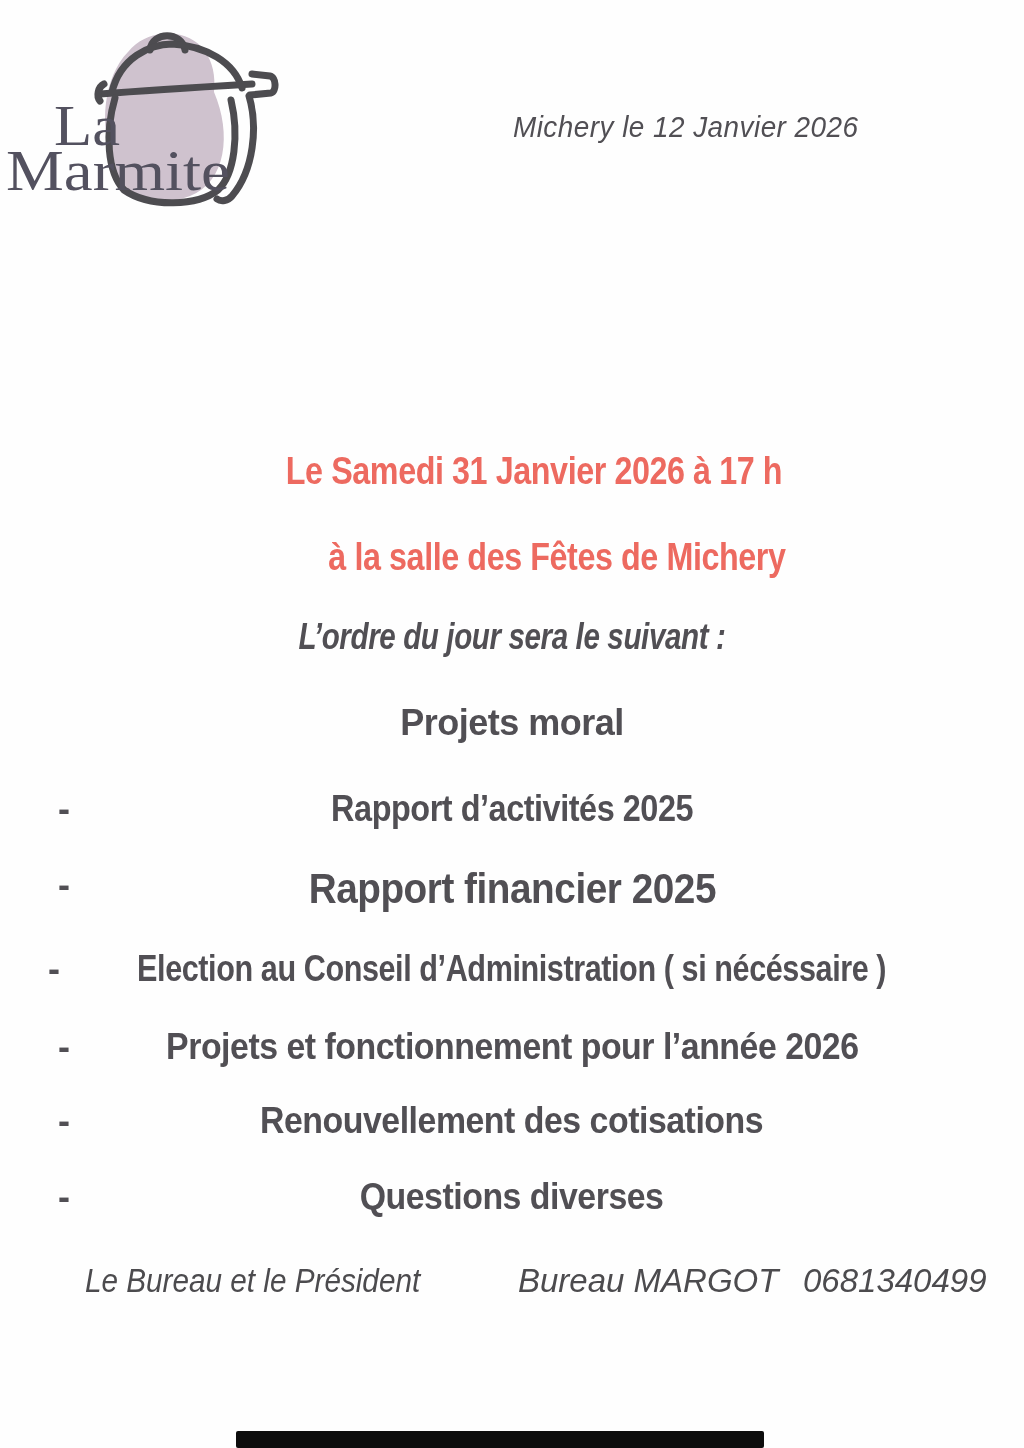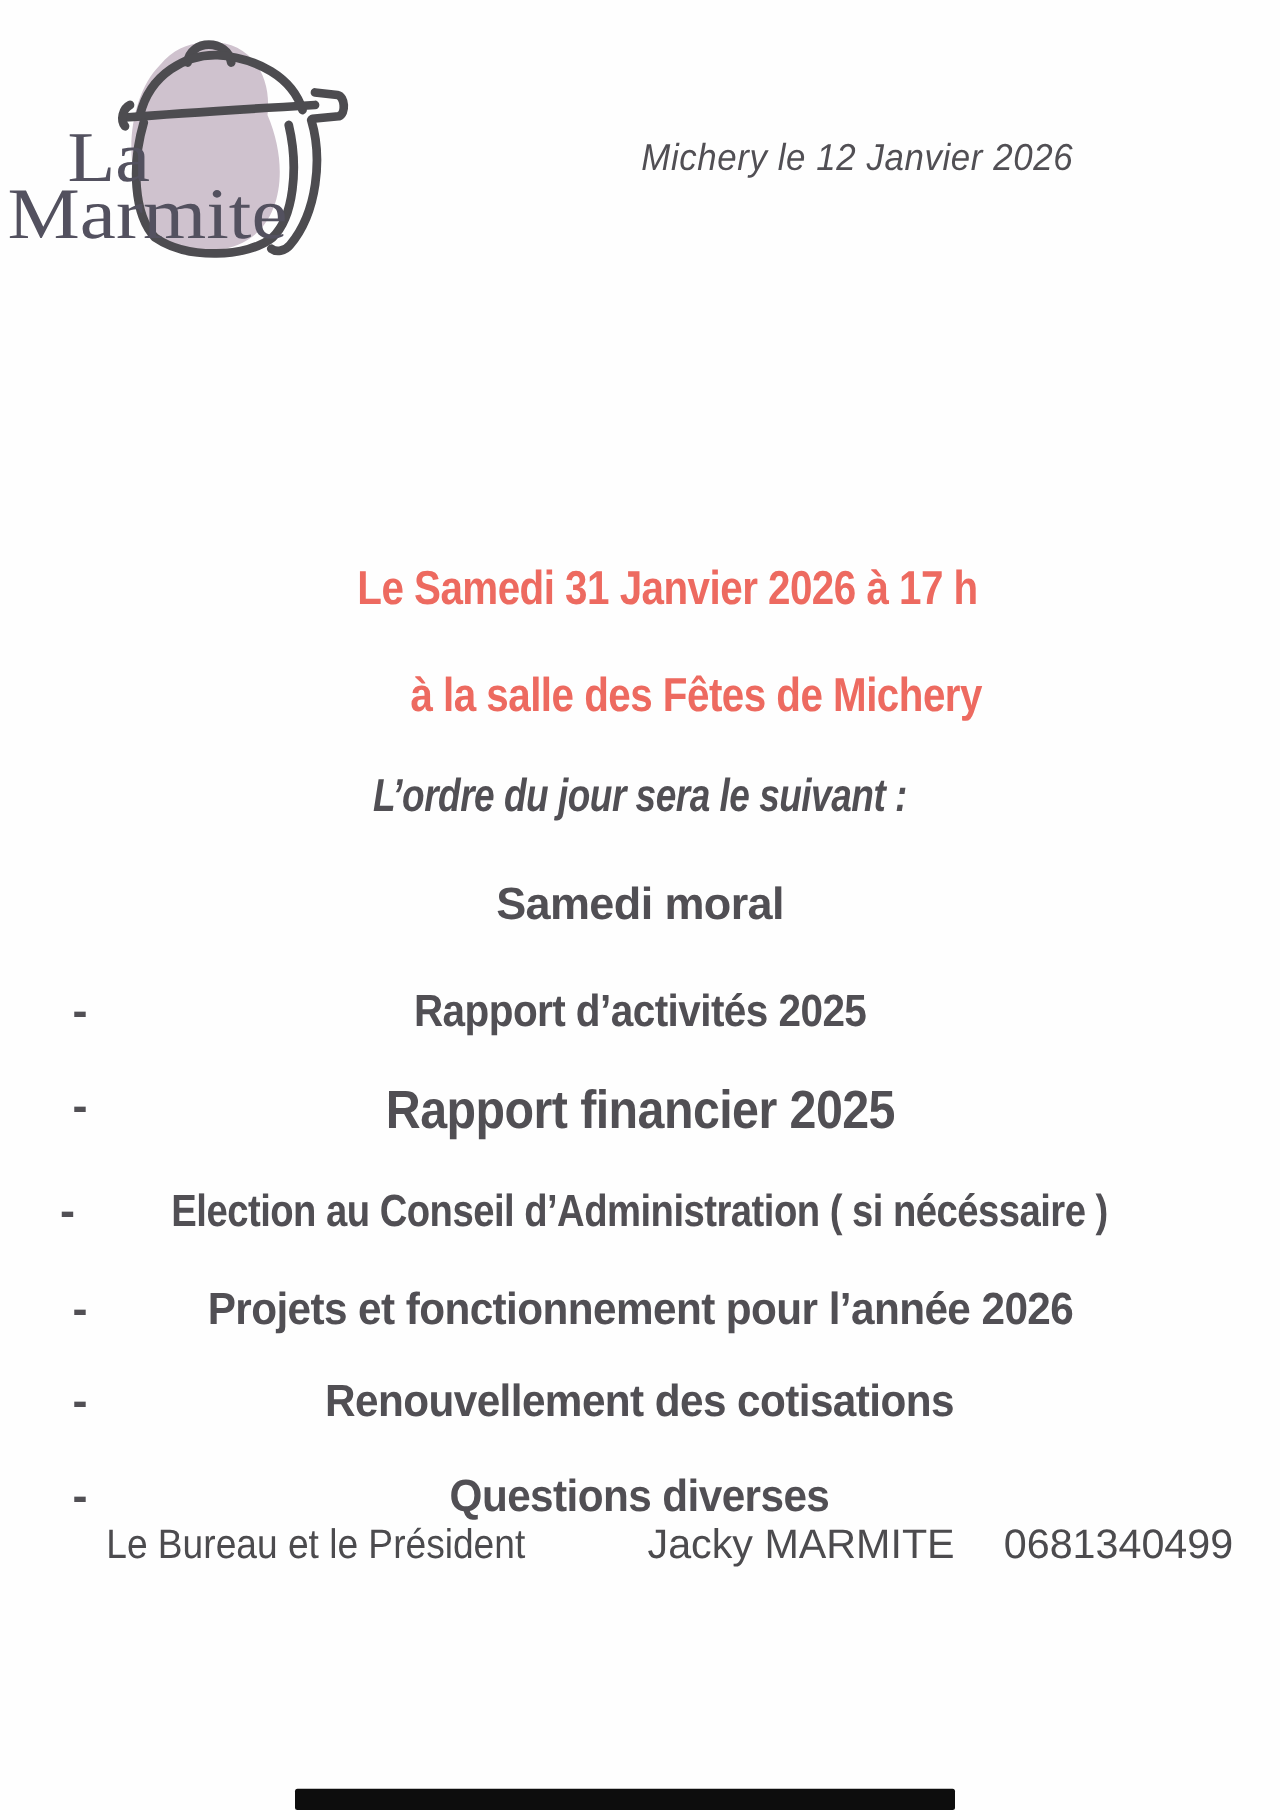--- a/index.html
+++ b/index.html
@@ -27,22 +27,22 @@
   .row .dash{
     position:absolute;left:58px;top:0;
     font-weight:700;font-size:36px;transform:none;
   }
   .big{font-size:43px;letter-spacing:-.5px;}
   .dateline{
     position:absolute;left:513px;top:110px;
     font-size:30px;font-style:italic;color:var(--ink);
     transform:scaleX(.93);transform-origin:0 0;letter-spacing:.5px;
   }
-  .footer{position:absolute;left:0;top:1216px;width:100%;height:40px;
-    font-size:33px;color:var(--footer_ink,#4c4b4e);}
+  .footer{position:absolute;left:0;top:1262px;width:100%;height:40px;
+    font-size:33px;font-style:italic;color:var(--footer_ink,#4c4b4e);}
   .footer span{position:absolute;white-space:nowrap;}
   .f-sig{left:85px;transform:scaleX(.90);transform-origin:0 50%;}
   .f-name{left:518px;}
   .f-phone{left:803px;}
   .scanbar{
     position:absolute;left:236px;top:1431px;width:528px;height:17px;
     background:var(--scan_bar,#0d0d0d);border-radius:2px;
   }
   .logo{position:absolute;left:2px;top:14px;}
   .logo text{
@@ -85,21 +85,21 @@
   </div>
   <div class="abs center b red" style="top:536px;margin-left:45px;">
     <span class="lbl cx85">à la salle des Fêtes de Michery</span>
   </div>
 
   <div class="abs center b i intro" style="top:616px;">
     <span class="lbl cx80">L’ordre du jour sera le suivant :</span>
   </div>
 
   <div class="abs center b row" style="top:702px;">
-    <span class="lbl">Samedi moral</span>
+    <span class="lbl">Projets moral</span>
   </div>
 
   <div class="abs center b row" style="top:788px;">
     <span class="dash">-</span>
     <span class="lbl cx90">Rapport d’activités 2025</span>
   </div>
 
   <div class="abs center b row big" style="top:864px;">
     <span class="dash">-</span>
     <span class="lbl cx90">Rapport financier 2025</span>
@@ -120,19 +120,19 @@
     <span class="lbl cx94">Renouvellement des cotisations</span>
   </div>
 
   <div class="abs center b row" style="top:1176px;">
     <span class="dash">-</span>
     <span class="lbl cx94">Questions diverses</span>
   </div>
 
   <div class="footer">
     <span class="f-sig">Le Bureau  et le Président</span>
-    <span class="f-name">Jacky  MARMITE</span>
+    <span class="f-name">Bureau  MARGOT</span>
     <span class="f-phone">0681340499</span>
   </div>
 
   <div class="scanbar"></div>
 
 </div>
 
 </body></html>

